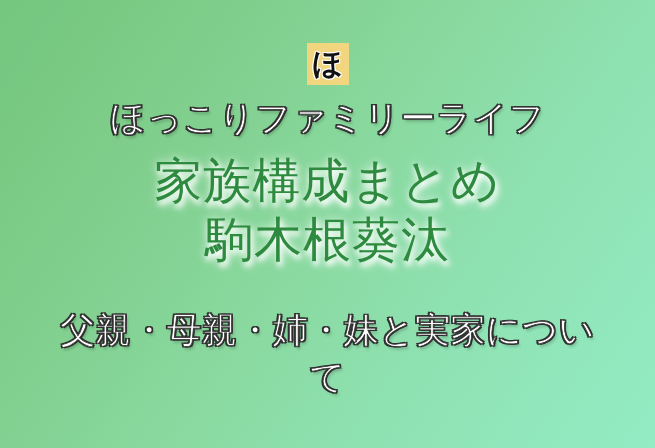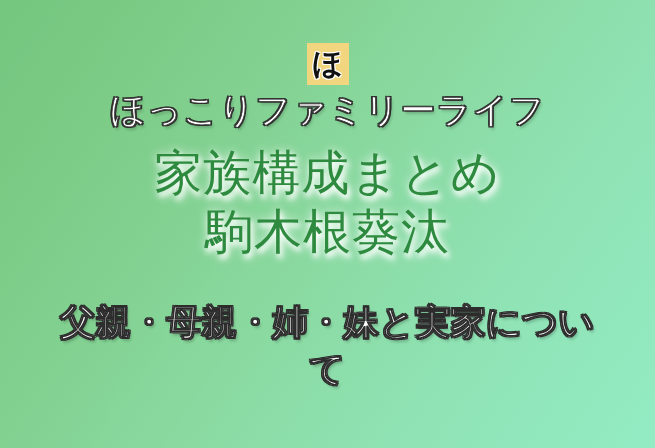--- a/index.html
+++ b/index.html
@@ -51,21 +51,21 @@
     letter-spacing: 0;
     text-shadow:
       -1px -1px 0 #ffffff,
        1px -1px 0 #ffffff,
       -1px  1px 0 #ffffff,
        1px  1px 0 #ffffff;
   }
 
   
   .site-name {
-    margin-top: 4px;
+    margin-top: 12px;
     font-size: 35px;
     line-height: 1.18;
     font-weight: 400;
     color: #ffffff;
     text-align: center;
     letter-spacing: 0.5px;
     white-space: nowrap;
     -webkit-text-stroke: 0.7px #2c2c2c;
     text-shadow:
       -1.4px -1.4px 0 #2f2f2f,
@@ -91,21 +91,21 @@
        3px 6px 9px rgba(255,255,255,0.6);
   }
   .main-title .tline { display: block; white-space: nowrap; }
 
   
   .subtitle {
     margin-top: 38px;
     width: 556px;
     font-size: 35px;
     line-height: 1.33;
-    font-weight: 700;
+    font-weight: 400;
     color: #ffffff;
     text-align: center;
     letter-spacing: 0.4px;
     -webkit-text-stroke: 0.7px #2c2c2c;
     text-shadow:
       -1.4px -1.4px 0 #2f2f2f,
        1.4px -1.4px 0 #2f2f2f,
       -1.4px  1.4px 0 #2f2f2f,
        1.4px  1.4px 0 #2f2f2f,
        0 0 1px #2f2f2f,

